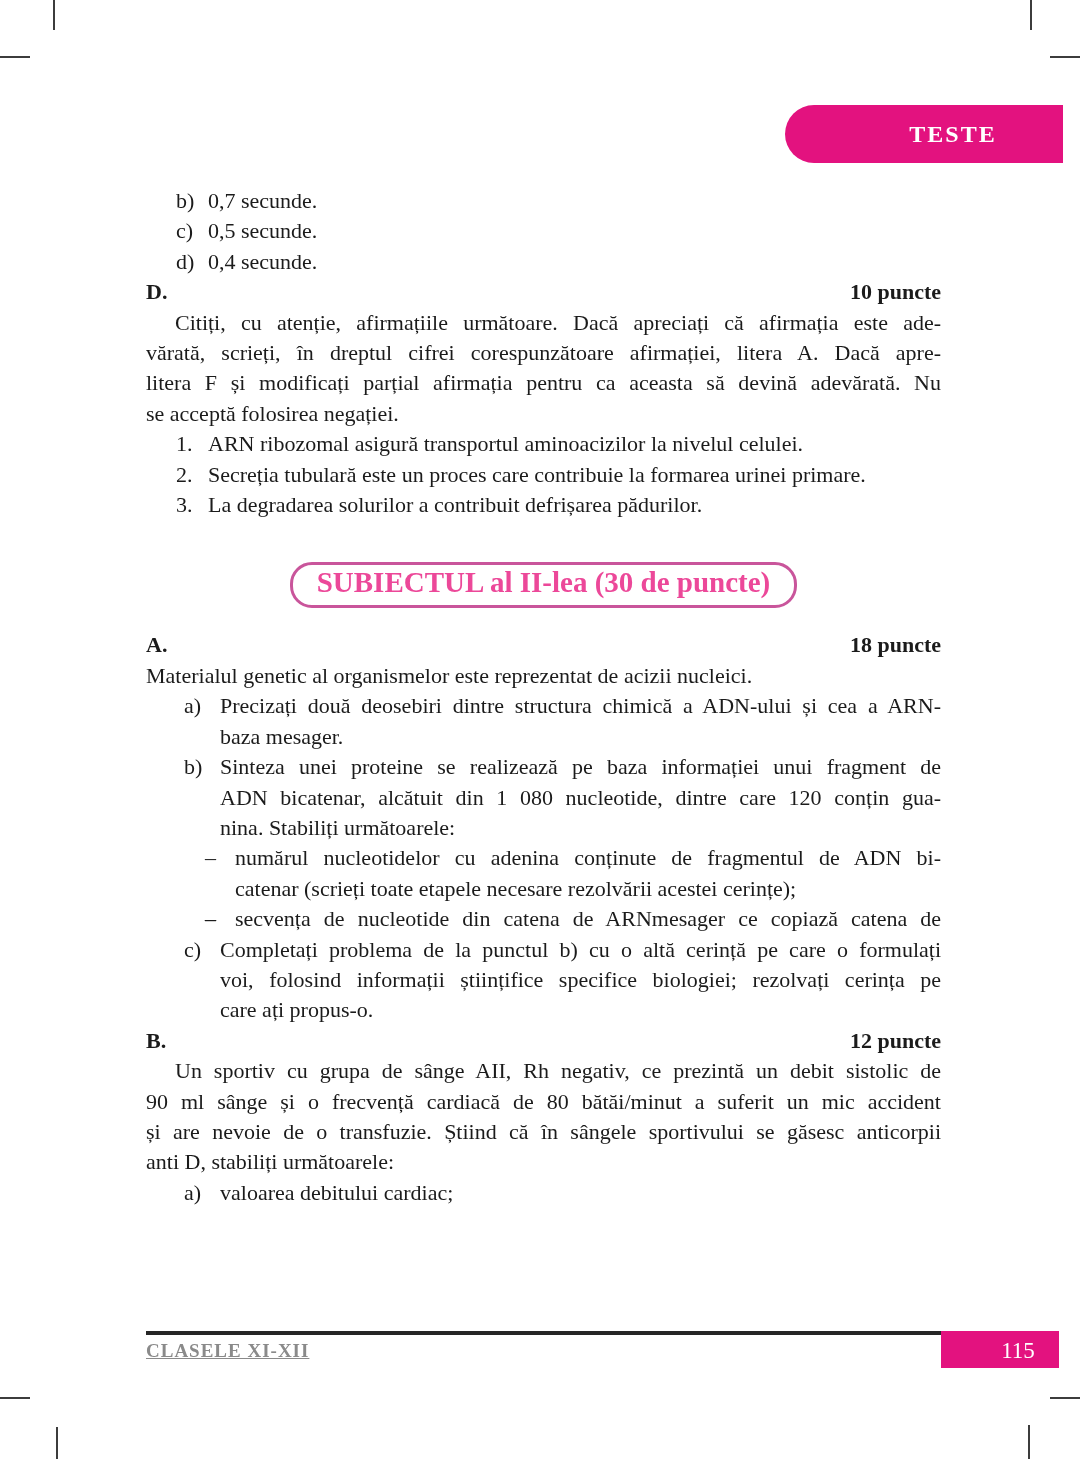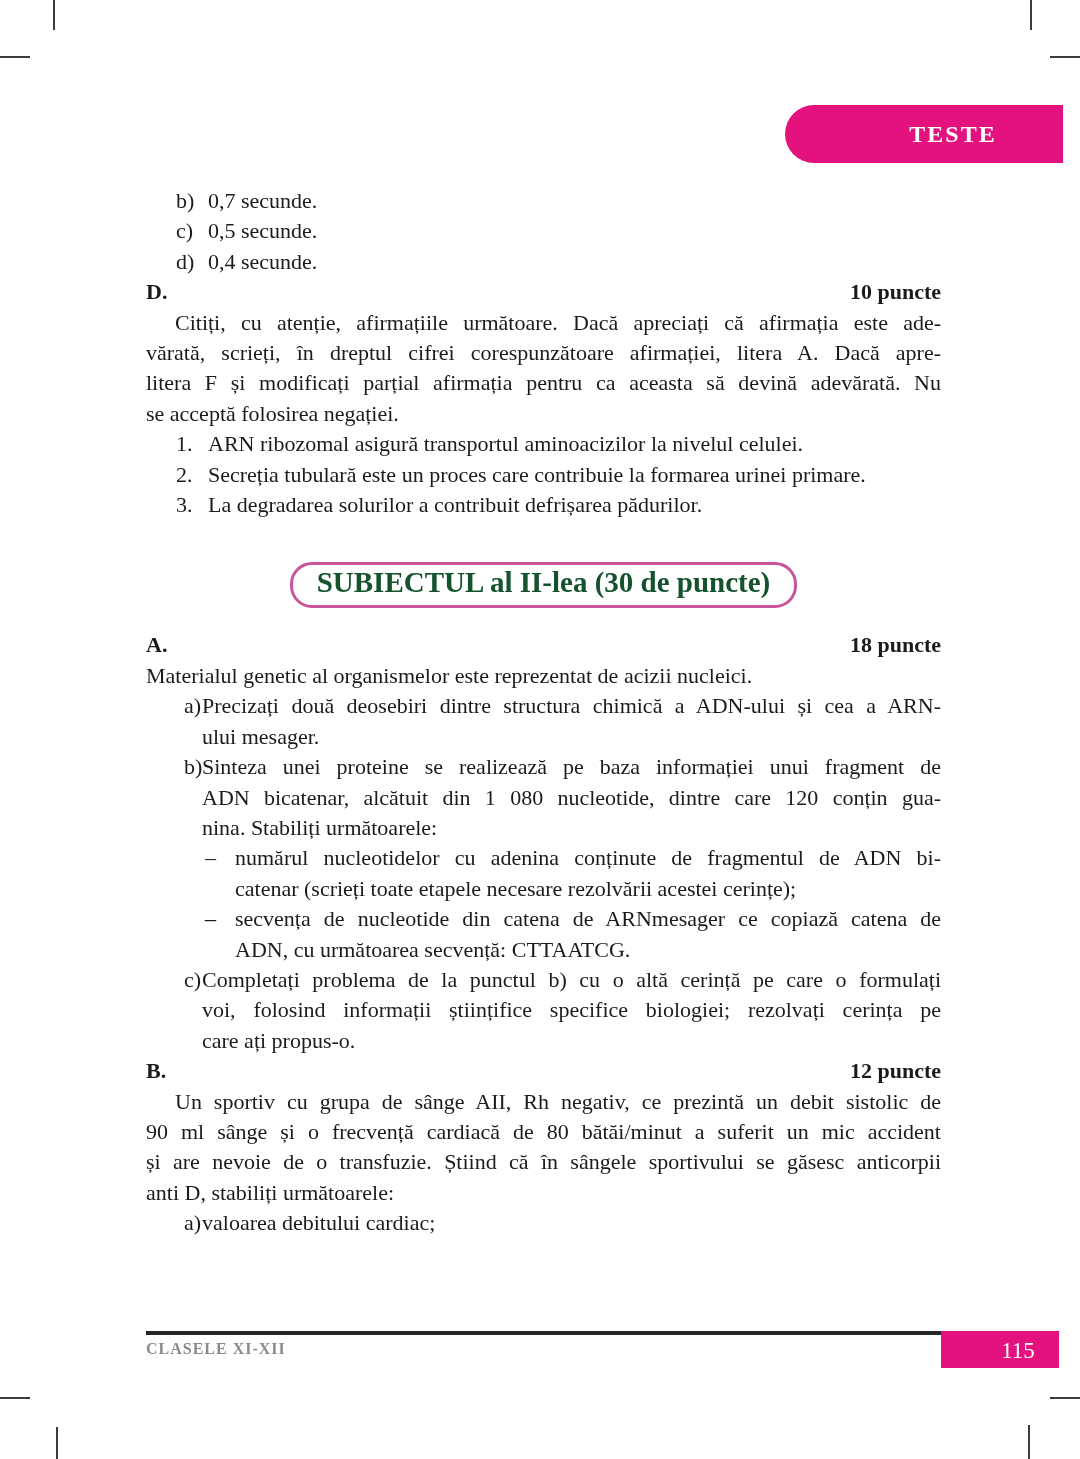--- a/index.html
+++ b/index.html
@@ -57,52 +57,53 @@
 
   .tline { text-align: justify; text-align-last: justify; white-space: nowrap; }
   .tline-last { text-align-last: left; }
   .para-indent .tline:first-child { text-indent: 29px; }
 
   .list-item { position: relative; }
   .li-label { position: absolute; top: 0; }
   .li-num   .li-label { left: 30px; }
   .li-num   .li-body  { margin-left: 62px; }
   .li-letter .li-label { left: 38px; }
-  .li-letter .li-body  { margin-left: 56px; }
+  .li-letter .li-body  { margin-left: 74px; }
   .li-dash  .li-label { left: 59px; }
   .li-dash  .li-body  { margin-left: 89px; }
   .li-single { white-space: nowrap; }
 
   .title-box-wrap { text-align: center; margin-top: 42px; margin-bottom: 20px; height: 48px; }
   .title-box {
     display: inline-block;
     border: 3px solid var(--box_border, #c9559b);
     border-radius: 22px;
     padding: 2px 24px 7px 24px;
     font-weight: bold;
     font-size: 29px;
-    color: #14532d;
+    color: #ec4899;
     background: #ffffff;
     white-space: nowrap;
   }
 
   
   .footer-rule {
     position: absolute;
     left: 146px; top: 1331px;
     width: 913px; height: 4px;
     background: var(--footer_line, #262626);
   }
   .footer-label {
     position: absolute;
     left: 146px; top: 1340px;
     font-weight: bold;
-    font-size: 16px;
+    font-size: 19px;
     letter-spacing: 1px;
     color: var(--footer_text, #8a8a8a);
+    text-decoration: underline;
   }
   .page-number-box {
     position: absolute;
     left: 941px; top: 1331px;
     width: 118px; height: 37px;
     background: var(--accent, #e3127f);
     color: #ffffff;
     font-size: 23px;
     display: flex; align-items: center; justify-content: center;
     padding-top: 2px;
@@ -172,21 +173,21 @@
     <div class="heading-row">
       <span>A.</span>
       <span>18 puncte</span>
     </div>
     <div class="li-single">Materialul genetic al organismelor este reprezentat de acizii nucleici.</div>
 
     <div class="list-item li-letter">
       <span class="li-label">a)</span>
       <div class="li-body">
           <div class="tline">Precizați două deosebiri dintre structura chimică a ADN-ului și cea a ARN-</div>
-          <div class="tline tline-last">ului mesager.</div>
+          <div class="tline tline-last">baza mesager.</div>
         </div>
     </div>
     <div class="list-item li-letter">
       <span class="li-label">b)</span>
       <div class="li-body">
           <div class="tline">Sinteza unei proteine se realizează pe baza informației unui fragment de</div>
           <div class="tline">ADN bicatenar, alcătuit din 1 080 nucleotide, dintre care 120 conțin gua-</div>
           <div class="tline tline-last">nina. Stabiliți următoarele:</div>
         </div>
     </div>
@@ -197,21 +198,20 @@
           <div class="tline tline-last">catenar (scrieți toate etapele necesare rezolvării acestei cerințe);</div>
         </div>
     </div>
     <div class="list-item li-dash">
       <span class="li-label">–</span>
     </div>
     <div class="list-item li-dash">
       <span class="li-label">–</span>
       <div class="li-body">
           <div class="tline">secvența de nucleotide din catena de ARNmesager ce copiază catena de</div>
-          <div class="tline tline-last">ADN, cu următoarea secvență: CTTAATCG.</div>
         </div>
     </div>
     <div class="list-item li-letter">
       <span class="li-label">c)</span>
       <div class="li-body">
           <div class="tline">Completați problema de la punctul b) cu o altă cerință pe care o formulați</div>
           <div class="tline">voi, folosind informații științifice specifice biologiei; rezolvați cerința pe</div>
           <div class="tline tline-last">care ați propus-o.</div>
         </div>
     </div>

